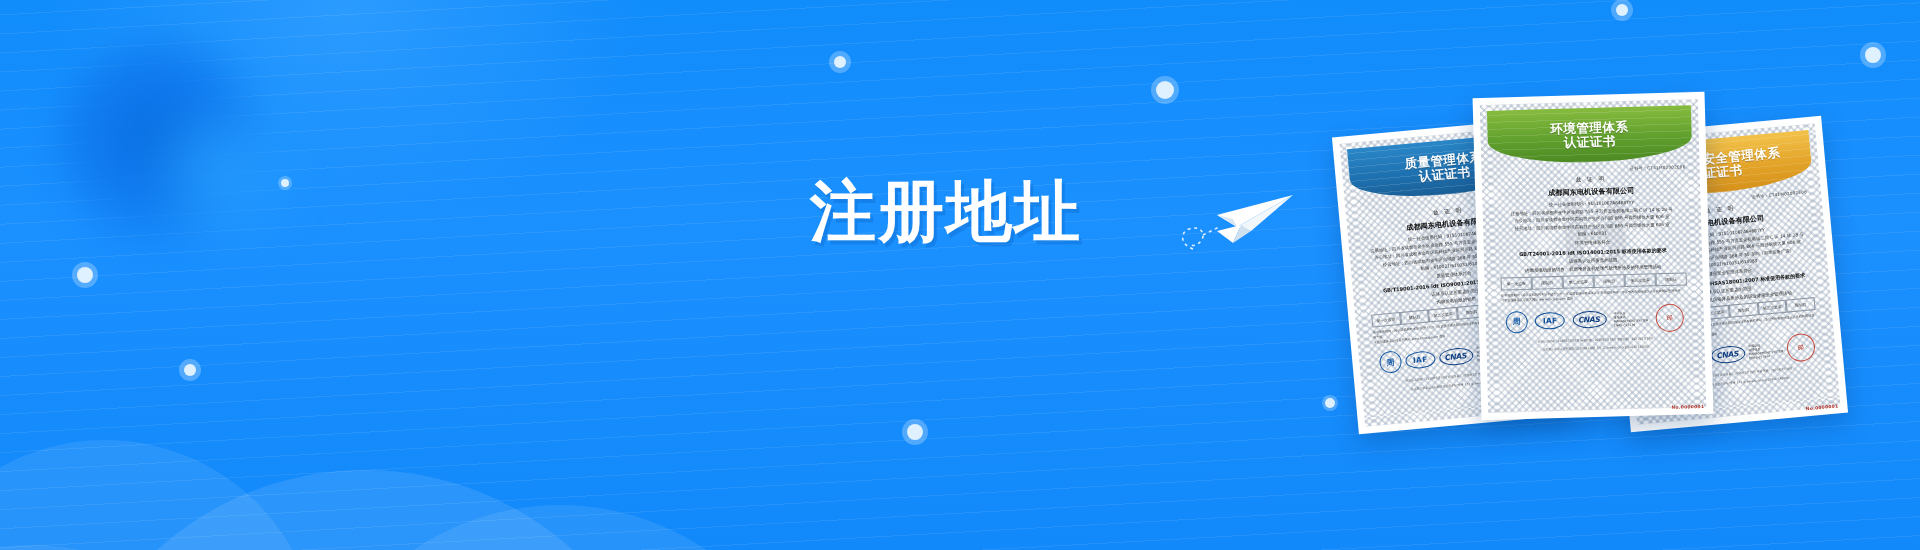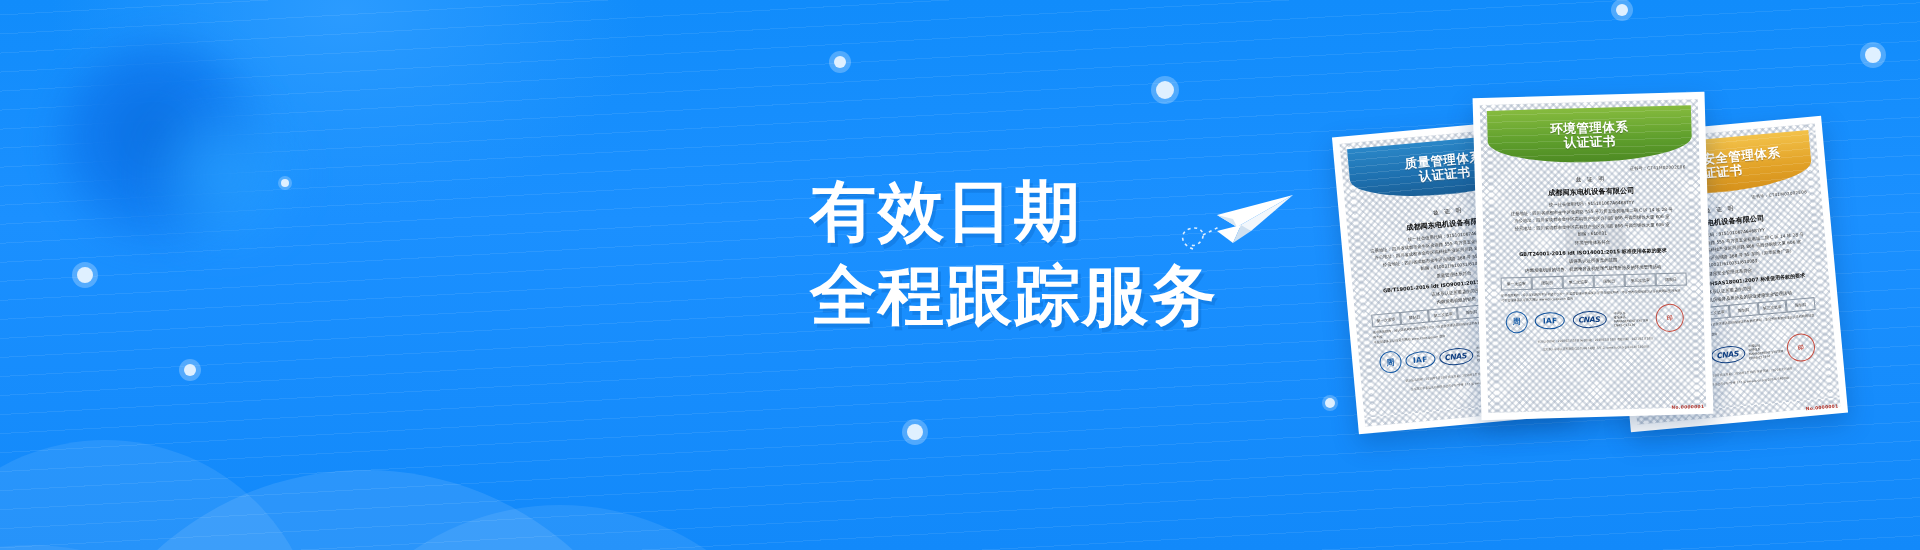--- a/index.html
+++ b/index.html
@@ -257,22 +257,21 @@
       <span class="dot" style="left: 834px; top: 56px; width: 12px; height: 12px;"></span>
       <span class="dot" style="left: 1156px; top: 81px; width: 18px; height: 18px;"></span>
       <span class="dot" style="left: 907px; top: 424px; width: 16px; height: 16px;"></span>
       <span class="dot sm" style="left: 1325px; top: 398px; width: 10px; height: 10px;"></span>
       <span class="dot sm" style="left: 1675px; top: 98px; width: 10px; height: 10px;"></span>
       <span class="dot" style="left: 1865px; top: 47px; width: 16px; height: 16px;"></span>
       <span class="dot" style="left: 1616px; top: 4px; width: 12px; height: 12px;"></span>
     </div>
 
   <div class="headline">
-    <span class="line">有效日期</span>
-    <span class="line">全程跟踪服务</span>
+    <span class="line">注册地址</span>
   </div>
 
   <div class="plane-wrap">
     <svg width="140" height="95" viewBox="0 0 140 95" xmlns="http://www.w3.org/2000/svg">
       <path d="M18 74 C6 70, 4 58, 14 54 C24 50, 32 58, 26 66 C22 71, 16 72, 14 68" fill="none" stroke="#ffffff" stroke-width="1.6" stroke-dasharray="3 3.6" opacity=".85"></path>
       <path d="M28 60 L44 52" fill="none" stroke="#ffffff" stroke-width="1.6" stroke-dasharray="3 3.6" opacity=".85"></path>
       <polygon points="42,40 118,20 62,52" fill="#ffffff"></polygon>
       <polygon points="42,40 62,52 58,44" fill="#d8e6f2"></polygon>
       <polygon points="62,52 118,20 76,56" fill="#f2f7fc"></polygon>
       <polygon points="42,56 66,50 58,68" fill="#ffffff"></polygon>

